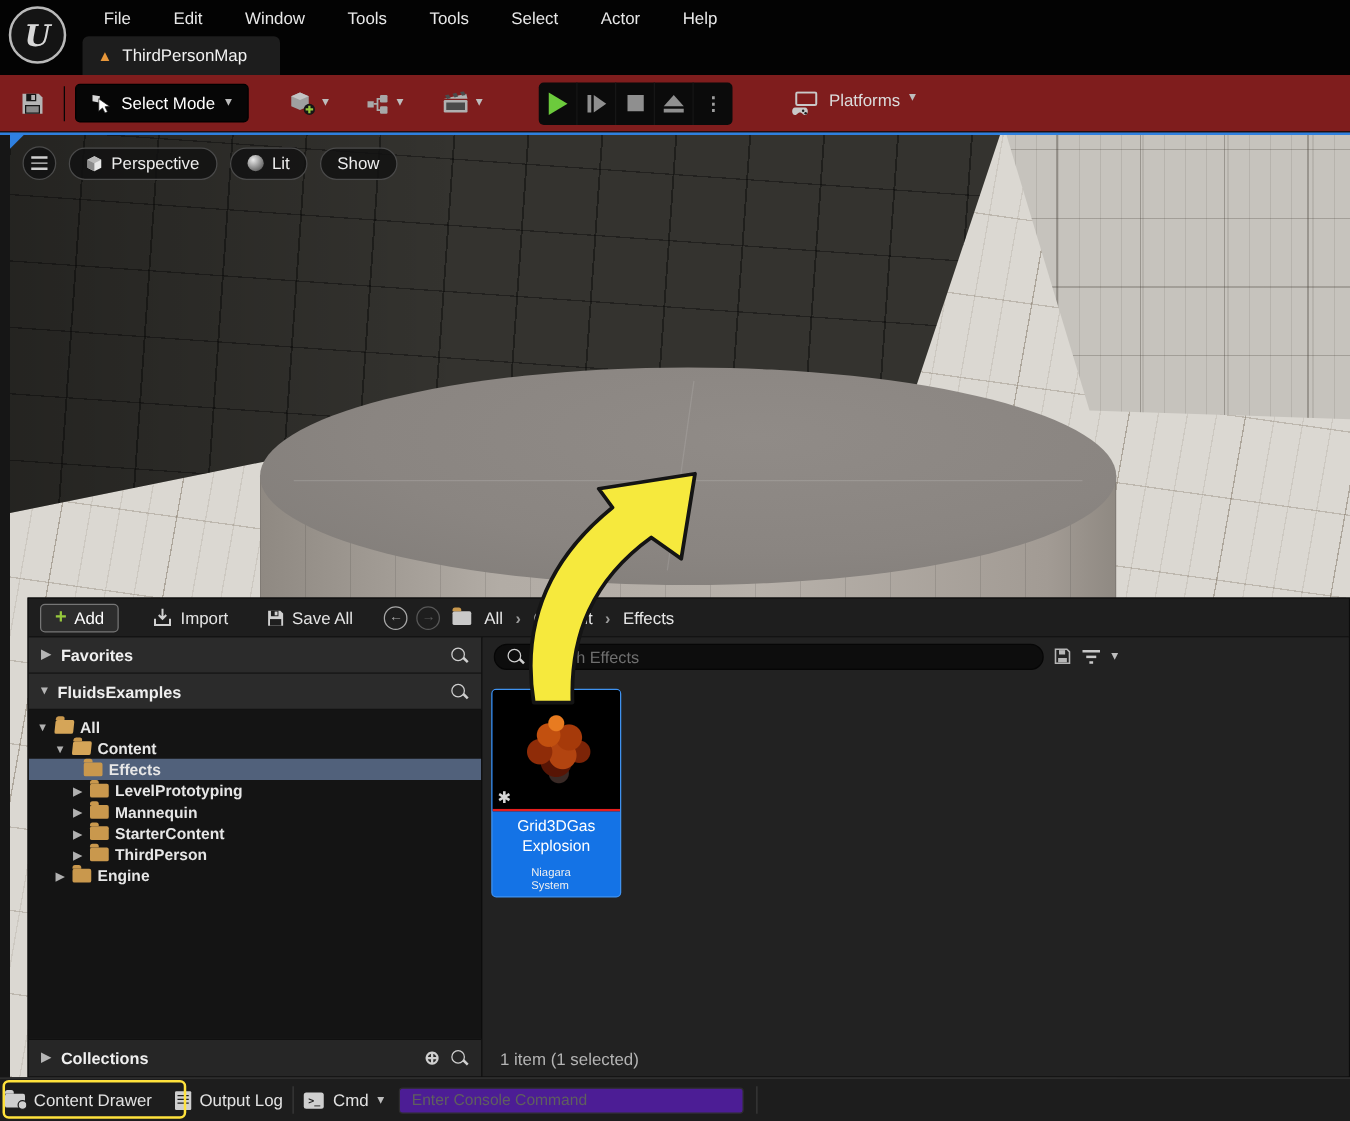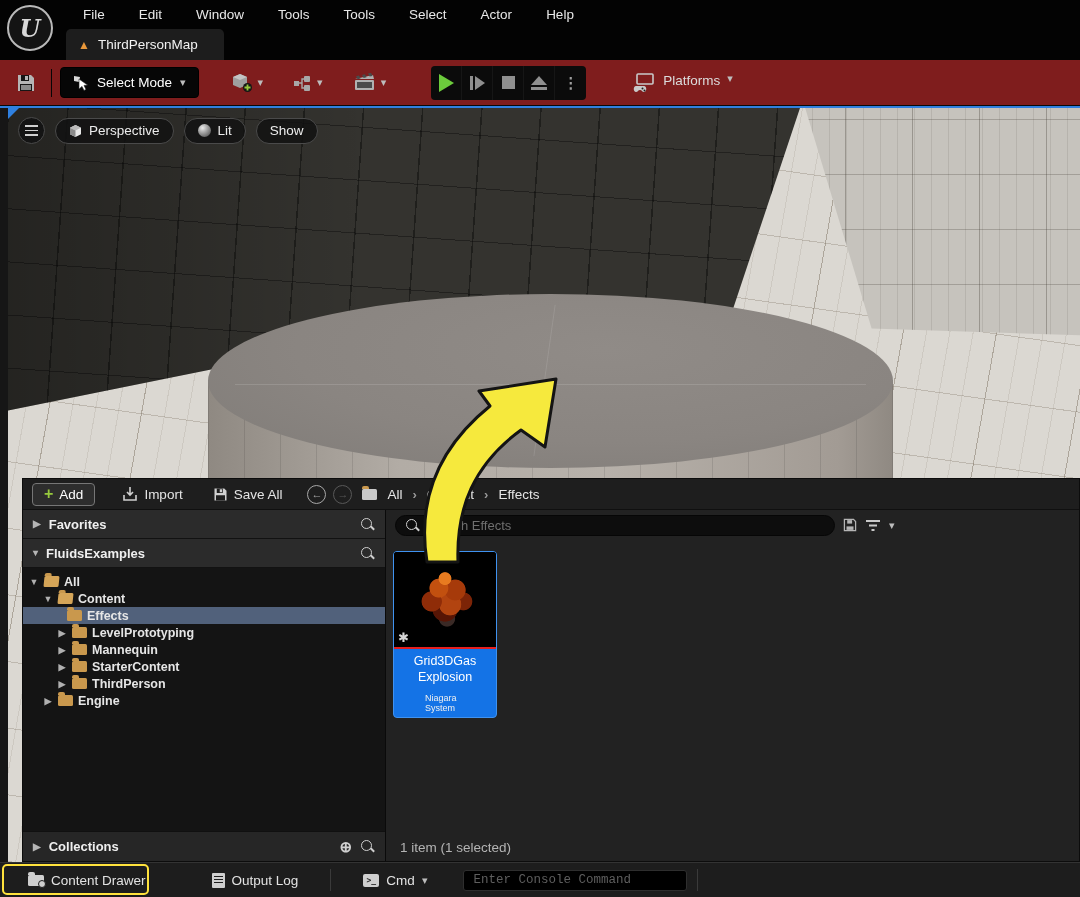--- a/index.html
+++ b/index.html
@@ -143,33 +143,33 @@
     background-color:#000; }
   .star { position:absolute; left:4px; bottom:2px; color:#d6d6d6; font-size:13px; }
   .tile-label { flex:1; padding:5px 7px 4px; color:#fff; display:flex; flex-direction:column; }
   .tile-name { font-size:12.5px; line-height:1.25;text-align:center; }
   .tile-type { margin-top:auto; font-size:9px; color:#f0f0f0;padding-left:24px; }
   .asset-status { position:absolute; left:14px; bottom:6px; color:#b4b4b4; font-size:13.5px; }
 
   
   .statusbar { position:absolute; left:0; top:862px; width:1080px; height:35px; background:#1d1d1d;
     border-top:1px solid #333; display:flex; align-items:center; z-index:20; }
-  .sb-btn { display:flex; align-items:center; gap:7px; color:#e2e2e2; font-size:13.5px; padding:0 28px; height:100%; }
+  .sb-btn { display:flex; align-items:center; gap:7px; color:#e2e2e2; font-size:13.5px; padding:0 4px; height:100%; }
   .sb-sep { width:1px; height:22px; background:#3a3a3a; margin:0 4px; }
   .folder-sm { position:relative; width:16px; height:11px; background:#cfcfcf; border-radius:1.5px; }
   .folder-sm::before { content:""; position:absolute; left:0; top:-3px; width:7px; height:3px; background:#cfcfcf; border-radius:2px 2px 0 0; }
   .folder-sm.withmag::after { content:""; position:absolute; right:-2px; bottom:-2px; width:6px; height:6px;
     border:1.6px solid #1d1d1d; border-radius:50%; background:#cfcfcf; }
   .doc-ico { position:relative; width:13px; height:15px; background:#cfcfcf; border-radius:1px; }
   .doc-ico::after { content:""; position:absolute; left:2px; top:3px; width:9px; height:1.5px; background:#1d1d1d;
     box-shadow:0 3px 0 #1d1d1d, 0 6px 0 #1d1d1d; }
   .cmd-ico { width:16px; height:13px; background:#cfcfcf; border-radius:2px; color:#1d1d1d; font-size:8px; font-weight:bold;
     display:flex; align-items:center; justify-content:center; font-family:"DejaVu Sans Mono", monospace; }
-  .console { width:224px; height:21px; background:#000000; border:1px solid #2e2e2e; border-radius:3px; margin-left:8px;
-    color:#9a9a9a; font-family:Liberation Mono, monospace; font-size:12.5px; padding:0 9px; outline:none; }
+  .console { width:276px; height:21px; background:#4c1d95; border:1px solid #2e2e2e; border-radius:3px; margin-left:8px;
+    color:#9a9a9a; font-family:Liberation Sans, sans-serif; font-size:12.5px; padding:0 9px; outline:none; }
   .console::placeholder { color:#5f5f5f; }
 
   
   .hl-box { position:absolute; left:2px; top:864px; width:147px; height:31px; border:2.5px solid #ffe23c;
     border-radius:5px; z-index:40; pointer-events:none; }
   .arrow-svg { position:absolute; left:0; top:0; width:1080px; height:897px; z-index:30; pointer-events:none; }
 
   .ico-svg { display:block; }
 </style>
 </head>

